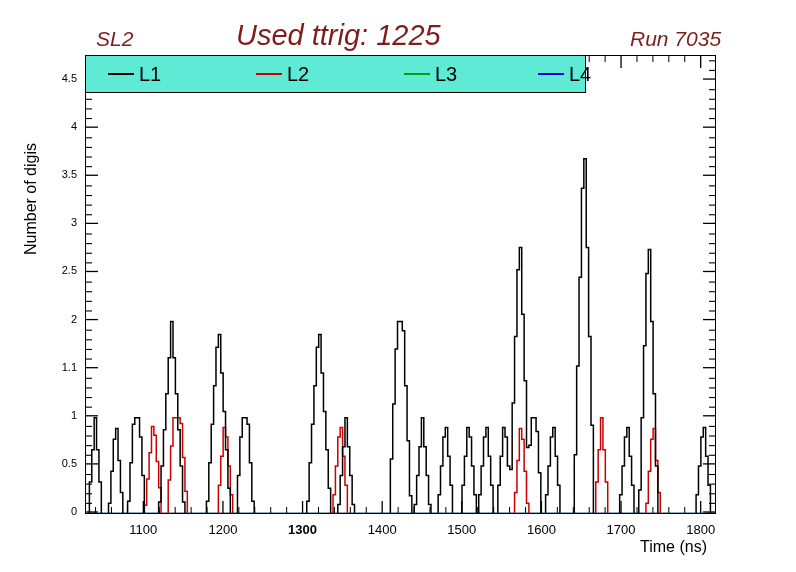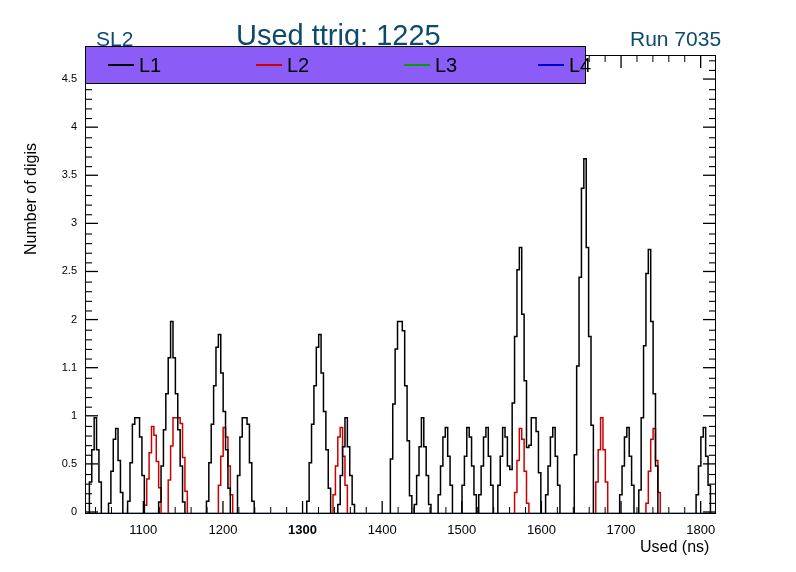--- a/index.html
+++ b/index.html
@@ -1,38 +1,38 @@
 <!DOCTYPE html>
 <html><head>
 <meta charset="utf-8">
 <style>
   html,body{margin:0;padding:0;background:#ffffff;}
   body{width:796px;height:572px;overflow:hidden;
        font-family:"Liberation Sans", sans-serif;color:#000;}
   #canvas{position:relative;width:796px;height:572px;background:#fff;}
 
   
-  .hdr{position:absolute;font-size:21px;line-height:21px;color:#0c4a6e;white-space:nowrap;}
+  .hdr{position:absolute;font-size:21px;line-height:21px;color:#7f1d1d;white-space:nowrap;font-style:italic;}
   #sl-label{left:96px;top:28px;}
   #ttrig-label{left:236px;top:25px;font-size:29px;}
   #run-label{left:590px;top:28px;margin-left:40px;}
 
   
   #ylabel{position:absolute;left:-54px;top:190px;width:170px;text-align:center;
           font-size:16px;transform:rotate(-90deg);transform-origin:center center;
           white-space:nowrap;}
   #xlabel{position:absolute;left:640px;top:538px;font-size:16px;white-space:nowrap;}
 
   
   #frame{position:absolute;left:85px;top:55px;width:631px;height:459px;
          border:1.4px solid #000;box-sizing:border-box;background:#fff;}
 
   
-  #legend{position:absolute;left:85px;top:46px;width:501px;height:38px;
-          border:1.2px solid #000;box-sizing:border-box;background:#8b5cf6;
+  #legend{position:absolute;left:85px;top:55px;width:501px;height:38px;
+          border:1.2px solid #000;box-sizing:border-box;background:#5eead4;
           display:flex;align-items:center;}
   .leg-entry{display:flex;align-items:center;flex:0 0 auto;}
   .leg-line{display:inline-block;width:26px;height:0;border-top:2.4px solid #000;margin-right:5px;}
   .leg-text{font-size:20px;line-height:20px;}
 
   
   .ytick-lab{position:absolute;font-size:11px;line-height:17px;text-align:right;
              width:44px;white-space:nowrap;}
   .xtick-lab{position:absolute;font-size:13px;line-height:17px;text-align:center;
              width:70px;white-space:nowrap;}
@@ -42,21 +42,21 @@
 </head>
 <body>
 
 <div id="canvas">
 
   <div class="hdr" id="sl-label">SL2</div>
   <div class="hdr" id="ttrig-label">Used ttrig: 1225</div>
   <div class="hdr" id="run-label">Run 7035</div>
 
   <div id="ylabel">Number of digis</div>
-  <div id="xlabel">Used (ns)</div>
+  <div id="xlabel">Time (ns)</div>
 
   <div id="frame">
     <svg id="plot" width="629" height="457" viewBox="0 0 629 457">
         <path d="M1.00,458.00 L3.39,458.00 L3.39,458.00 L5.78,458.00 L5.78,458.00 L8.17,458.00 L8.17,458.00 L10.55,458.00 L10.55,458.00 L12.94,458.00 L12.94,458.00 L15.33,458.00 L15.33,458.00 L17.72,458.00 L17.72,458.00 L20.11,458.00 L20.11,458.00 L22.50,458.00 L22.50,458.00 L24.89,458.00 L24.89,458.00 L27.27,458.00 L27.27,458.00 L29.66,458.00 L29.66,458.00 L32.05,458.00 L32.05,458.00 L34.44,458.00 L34.44,458.00 L36.83,458.00 L36.83,458.00 L39.22,458.00 L39.22,458.00 L41.61,458.00 L41.61,458.00 L43.99,458.00 L43.99,458.00 L46.38,458.00 L46.38,458.00 L48.77,458.00 L48.77,458.00 L51.16,458.00 L51.16,458.00 L53.55,458.00 L53.55,458.00 L55.94,458.00 L55.94,458.00 L58.33,458.00 L58.33,458.00 L60.72,458.00 L60.72,458.00 L63.10,458.00 L63.10,458.00 L65.49,458.00 L65.49,458.00 L67.88,458.00 L67.88,458.00 L70.27,458.00 L70.27,458.00 L72.66,458.00 L72.66,458.00 L75.05,458.00 L75.05,458.00 L77.44,458.00 L77.44,458.00 L79.82,458.00 L79.82,458.00 L82.21,458.00 L82.21,458.00 L84.60,458.00 L84.60,458.00 L86.99,458.00 L86.99,458.00 L89.38,458.00 L89.38,458.00 L91.77,458.00 L91.77,458.00 L94.16,458.00 L94.16,458.00 L96.54,458.00 L96.54,458.00 L98.93,458.00 L98.93,458.00 L101.32,458.00 L101.32,458.00 L103.71,458.00 L103.71,458.00 L106.10,458.00 L106.10,458.00 L108.49,458.00 L108.49,458.00 L110.88,458.00 L110.88,458.00 L113.26,458.00 L113.26,458.00 L115.65,458.00 L115.65,458.00 L118.04,458.00 L118.04,458.00 L120.43,458.00 L120.43,458.00 L122.82,458.00 L122.82,458.00 L125.21,458.00 L125.21,458.00 L127.60,458.00 L127.60,458.00 L129.98,458.00 L129.98,458.00 L132.37,458.00 L132.37,458.00 L134.76,458.00 L134.76,458.00 L137.15,458.00 L137.15,458.00 L139.54,458.00 L139.54,458.00 L141.93,458.00 L141.93,458.00 L144.32,458.00 L144.32,458.00 L146.71,458.00 L146.71,458.00 L149.09,458.00 L149.09,458.00 L151.48,458.00 L151.48,458.00 L153.87,458.00 L153.87,458.00 L156.26,458.00 L156.26,458.00 L158.65,458.00 L158.65,458.00 L161.04,458.00 L161.04,458.00 L163.43,458.00 L163.43,458.00 L165.81,458.00 L165.81,458.00 L168.20,458.00 L168.20,458.00 L170.59,458.00 L170.59,458.00 L172.98,458.00 L172.98,458.00 L175.37,458.00 L175.37,458.00 L177.76,458.00 L177.76,458.00 L180.15,458.00 L180.15,458.00 L182.53,458.00 L182.53,458.00 L184.92,458.00 L184.92,458.00 L187.31,458.00 L187.31,458.00 L189.70,458.00 L189.70,458.00 L192.09,458.00 L192.09,458.00 L194.48,458.00 L194.48,458.00 L196.87,458.00 L196.87,458.00 L199.25,458.00 L199.25,458.00 L201.64,458.00 L201.64,458.00 L204.03,458.00 L204.03,458.00 L206.42,458.00 L206.42,458.00 L208.81,458.00 L208.81,458.00 L211.20,458.00 L211.20,458.00 L213.59,458.00 L213.59,458.00 L215.97,458.00 L215.97,458.00 L218.36,458.00 L218.36,458.00 L220.75,458.00 L220.75,458.00 L223.14,458.00 L223.14,458.00 L225.53,458.00 L225.53,458.00 L227.92,458.00 L227.92,458.00 L230.31,458.00 L230.31,458.00 L232.69,458.00 L232.69,458.00 L235.08,458.00 L235.08,458.00 L237.47,458.00 L237.47,458.00 L239.86,458.00 L239.86,458.00 L242.25,458.00 L242.25,458.00 L244.64,458.00 L244.64,458.00 L247.03,458.00 L247.03,458.00 L249.42,458.00 L249.42,458.00 L251.80,458.00 L251.80,458.00 L254.19,458.00 L254.19,458.00 L256.58,458.00 L256.58,458.00 L258.97,458.00 L258.97,458.00 L261.36,458.00 L261.36,458.00 L263.75,458.00 L263.75,458.00 L266.14,458.00 L266.14,458.00 L268.52,458.00 L268.52,458.00 L270.91,458.00 L270.91,458.00 L273.30,458.00 L273.30,458.00 L275.69,458.00 L275.69,458.00 L278.08,458.00 L278.08,458.00 L280.47,458.00 L280.47,458.00 L282.86,458.00 L282.86,458.00 L285.24,458.00 L285.24,458.00 L287.63,458.00 L287.63,458.00 L290.02,458.00 L290.02,458.00 L292.41,458.00 L292.41,458.00 L294.80,458.00 L294.80,458.00 L297.19,458.00 L297.19,458.00 L299.58,458.00 L299.58,458.00 L301.96,458.00 L301.96,458.00 L304.35,458.00 L304.35,458.00 L306.74,458.00 L306.74,458.00 L309.13,458.00 L309.13,458.00 L311.52,458.00 L311.52,458.00 L313.91,458.00 L313.91,458.00 L316.30,458.00 L316.30,458.00 L318.68,458.00 L318.68,458.00 L321.07,458.00 L321.07,458.00 L323.46,458.00 L323.46,458.00 L325.85,458.00 L325.85,458.00 L328.24,458.00 L328.24,458.00 L330.63,458.00 L330.63,458.00 L333.02,458.00 L333.02,458.00 L335.41,458.00 L335.41,458.00 L337.79,458.00 L337.79,458.00 L340.18,458.00 L340.18,458.00 L342.57,458.00 L342.57,458.00 L344.96,458.00 L344.96,458.00 L347.35,458.00 L347.35,458.00 L349.74,458.00 L349.74,458.00 L352.13,458.00 L352.13,458.00 L354.51,458.00 L354.51,458.00 L356.90,458.00 L356.90,458.00 L359.29,458.00 L359.29,458.00 L361.68,458.00 L361.68,458.00 L364.07,458.00 L364.07,458.00 L366.46,458.00 L366.46,458.00 L368.85,458.00 L368.85,458.00 L371.23,458.00 L371.23,458.00 L373.62,458.00 L373.62,458.00 L376.01,458.00 L376.01,458.00 L378.40,458.00 L378.40,458.00 L380.79,458.00 L380.79,458.00 L383.18,458.00 L383.18,458.00 L385.57,458.00 L385.57,458.00 L387.95,458.00 L387.95,458.00 L390.34,458.00 L390.34,458.00 L392.73,458.00 L392.73,458.00 L395.12,458.00 L395.12,458.00 L397.51,458.00 L397.51,458.00 L399.90,458.00 L399.90,458.00 L402.29,458.00 L402.29,458.00 L404.67,458.00 L404.67,458.00 L407.06,458.00 L407.06,458.00 L409.45,458.00 L409.45,458.00 L411.84,458.00 L411.84,458.00 L414.23,458.00 L414.23,458.00 L416.62,458.00 L416.62,458.00 L419.01,458.00 L419.01,458.00 L421.39,458.00 L421.39,458.00 L423.78,458.00 L423.78,458.00 L426.17,458.00 L426.17,458.00 L428.56,458.00 L428.56,458.00 L430.95,458.00 L430.95,458.00 L433.34,458.00 L433.34,458.00 L435.73,458.00 L435.73,458.00 L438.12,458.00 L438.12,458.00 L440.50,458.00 L440.50,458.00 L442.89,458.00 L442.89,458.00 L445.28,458.00 L445.28,458.00 L447.67,458.00 L447.67,458.00 L450.06,458.00 L450.06,458.00 L452.45,458.00 L452.45,458.00 L454.84,458.00 L454.84,458.00 L457.22,458.00 L457.22,458.00 L459.61,458.00 L459.61,458.00 L462.00,458.00 L462.00,458.00 L464.39,458.00 L464.39,458.00 L466.78,458.00 L466.78,458.00 L469.17,458.00 L469.17,458.00 L471.56,458.00 L471.56,458.00 L473.94,458.00 L473.94,458.00 L476.33,458.00 L476.33,458.00 L478.72,458.00 L478.72,458.00 L481.11,458.00 L481.11,458.00 L483.50,458.00 L483.50,458.00 L485.89,458.00 L485.89,458.00 L488.28,458.00 L488.28,458.00 L490.66,458.00 L490.66,458.00 L493.05,458.00 L493.05,458.00 L495.44,458.00 L495.44,458.00 L497.83,458.00 L497.83,458.00 L500.22,458.00 L500.22,458.00 L502.61,458.00 L502.61,458.00 L505.00,458.00 L505.00,458.00 L507.38,458.00 L507.38,458.00 L509.77,458.00 L509.77,458.00 L512.16,458.00 L512.16,458.00 L514.55,458.00 L514.55,458.00 L516.94,458.00 L516.94,458.00 L519.33,458.00 L519.33,458.00 L521.72,458.00 L521.72,458.00 L524.11,458.00 L524.11,458.00 L526.49,458.00 L526.49,458.00 L528.88,458.00 L528.88,458.00 L531.27,458.00 L531.27,458.00 L533.66,458.00 L533.66,458.00 L536.05,458.00 L536.05,458.00 L538.44,458.00 L538.44,458.00 L540.83,458.00 L540.83,458.00 L543.21,458.00 L543.21,458.00 L545.60,458.00 L545.60,458.00 L547.99,458.00 L547.99,458.00 L550.38,458.00 L550.38,458.00 L552.77,458.00 L552.77,458.00 L555.16,458.00 L555.16,458.00 L557.55,458.00 L557.55,458.00 L559.93,458.00 L559.93,458.00 L562.32,458.00 L562.32,458.00 L564.71,458.00 L564.71,458.00 L567.10,458.00 L567.10,458.00 L569.49,458.00 L569.49,458.00 L571.88,458.00 L571.88,458.00 L574.27,458.00 L574.27,458.00 L576.65,458.00 L576.65,458.00 L579.04,458.00 L579.04,458.00 L581.43,458.00 L581.43,458.00 L583.82,458.00 L583.82,458.00 L586.21,458.00 L586.21,458.00 L588.60,458.00 L588.60,458.00 L590.99,458.00 L590.99,458.00 L593.37,458.00 L593.37,458.00 L595.76,458.00 L595.76,458.00 L598.15,458.00 L598.15,458.00 L600.54,458.00 L600.54,458.00 L602.93,458.00 L602.93,458.00 L605.32,458.00 L605.32,458.00 L607.71,458.00 L607.71,458.00 L610.09,458.00 L610.09,458.00 L612.48,458.00 L612.48,458.00 L614.87,458.00 L614.87,458.00 L617.26,458.00 L617.26,458.00 L619.65,458.00 L619.65,458.00 L622.04,458.00 L622.04,458.00 L624.43,458.00 L624.43,458.00 L626.82,458.00 L626.82,458.00 L629.20,458.00 L629.20,458.00 L631.59,458.00 L631.59,458.00 L633.98,458.00" fill="none" stroke="#00a000" stroke-width="2.6" stroke-linejoin="miter"></path>
         <path d="M1.00,458.00 L3.39,458.00 L3.39,458.00 L5.78,458.00 L5.78,458.00 L8.17,458.00 L8.17,458.00 L10.55,458.00 L10.55,458.00 L12.94,458.00 L12.94,458.00 L15.33,458.00 L15.33,458.00 L17.72,458.00 L17.72,458.00 L20.11,458.00 L20.11,458.00 L22.50,458.00 L22.50,458.00 L24.89,458.00 L24.89,458.00 L27.27,458.00 L27.27,458.00 L29.66,458.00 L29.66,458.00 L32.05,458.00 L32.05,458.00 L34.44,458.00 L34.44,458.00 L36.83,458.00 L36.83,458.00 L39.22,458.00 L39.22,458.00 L41.61,458.00 L41.61,458.00 L43.99,458.00 L43.99,458.00 L46.38,458.00 L46.38,458.00 L48.77,458.00 L48.77,458.00 L51.16,458.00 L51.16,458.00 L53.55,458.00 L53.55,458.00 L55.94,458.00 L55.94,458.00 L58.33,458.00 L58.33,458.00 L60.72,458.00 L60.72,458.00 L63.10,458.00 L63.10,458.00 L65.49,458.00 L65.49,458.00 L67.88,458.00 L67.88,458.00 L70.27,458.00 L70.27,458.00 L72.66,458.00 L72.66,458.00 L75.05,458.00 L75.05,458.00 L77.44,458.00 L77.44,458.00 L79.82,458.00 L79.82,458.00 L82.21,458.00 L82.21,458.00 L84.60,458.00 L84.60,458.00 L86.99,458.00 L86.99,458.00 L89.38,458.00 L89.38,458.00 L91.77,458.00 L91.77,458.00 L94.16,458.00 L94.16,458.00 L96.54,458.00 L96.54,458.00 L98.93,458.00 L98.93,458.00 L101.32,458.00 L101.32,458.00 L103.71,458.00 L103.71,458.00 L106.10,458.00 L106.10,458.00 L108.49,458.00 L108.49,458.00 L110.88,458.00 L110.88,458.00 L113.26,458.00 L113.26,458.00 L115.65,458.00 L115.65,458.00 L118.04,458.00 L118.04,458.00 L120.43,458.00 L120.43,458.00 L122.82,458.00 L122.82,458.00 L125.21,458.00 L125.21,458.00 L127.60,458.00 L127.60,458.00 L129.98,458.00 L129.98,458.00 L132.37,458.00 L132.37,458.00 L134.76,458.00 L134.76,458.00 L137.15,458.00 L137.15,458.00 L139.54,458.00 L139.54,458.00 L141.93,458.00 L141.93,458.00 L144.32,458.00 L144.32,458.00 L146.71,458.00 L146.71,458.00 L149.09,458.00 L149.09,458.00 L151.48,458.00 L151.48,458.00 L153.87,458.00 L153.87,458.00 L156.26,458.00 L156.26,458.00 L158.65,458.00 L158.65,458.00 L161.04,458.00 L161.04,458.00 L163.43,458.00 L163.43,458.00 L165.81,458.00 L165.81,458.00 L168.20,458.00 L168.20,458.00 L170.59,458.00 L170.59,458.00 L172.98,458.00 L172.98,458.00 L175.37,458.00 L175.37,458.00 L177.76,458.00 L177.76,458.00 L180.15,458.00 L180.15,458.00 L182.53,458.00 L182.53,458.00 L184.92,458.00 L184.92,458.00 L187.31,458.00 L187.31,458.00 L189.70,458.00 L189.70,458.00 L192.09,458.00 L192.09,458.00 L194.48,458.00 L194.48,458.00 L196.87,458.00 L196.87,458.00 L199.25,458.00 L199.25,458.00 L201.64,458.00 L201.64,458.00 L204.03,458.00 L204.03,458.00 L206.42,458.00 L206.42,458.00 L208.81,458.00 L208.81,458.00 L211.20,458.00 L211.20,458.00 L213.59,458.00 L213.59,458.00 L215.97,458.00 L215.97,458.00 L218.36,458.00 L218.36,458.00 L220.75,458.00 L220.75,458.00 L223.14,458.00 L223.14,458.00 L225.53,458.00 L225.53,458.00 L227.92,458.00 L227.92,458.00 L230.31,458.00 L230.31,458.00 L232.69,458.00 L232.69,458.00 L235.08,458.00 L235.08,458.00 L237.47,458.00 L237.47,458.00 L239.86,458.00 L239.86,458.00 L242.25,458.00 L242.25,458.00 L244.64,458.00 L244.64,458.00 L247.03,458.00 L247.03,458.00 L249.42,458.00 L249.42,458.00 L251.80,458.00 L251.80,458.00 L254.19,458.00 L254.19,458.00 L256.58,458.00 L256.58,458.00 L258.97,458.00 L258.97,458.00 L261.36,458.00 L261.36,458.00 L263.75,458.00 L263.75,458.00 L266.14,458.00 L266.14,458.00 L268.52,458.00 L268.52,458.00 L270.91,458.00 L270.91,458.00 L273.30,458.00 L273.30,458.00 L275.69,458.00 L275.69,458.00 L278.08,458.00 L278.08,458.00 L280.47,458.00 L280.47,458.00 L282.86,458.00 L282.86,458.00 L285.24,458.00 L285.24,458.00 L287.63,458.00 L287.63,458.00 L290.02,458.00 L290.02,458.00 L292.41,458.00 L292.41,458.00 L294.80,458.00 L294.80,458.00 L297.19,458.00 L297.19,458.00 L299.58,458.00 L299.58,458.00 L301.96,458.00 L301.96,458.00 L304.35,458.00 L304.35,458.00 L306.74,458.00 L306.74,458.00 L309.13,458.00 L309.13,458.00 L311.52,458.00 L311.52,458.00 L313.91,458.00 L313.91,458.00 L316.30,458.00 L316.30,458.00 L318.68,458.00 L318.68,458.00 L321.07,458.00 L321.07,458.00 L323.46,458.00 L323.46,458.00 L325.85,458.00 L325.85,458.00 L328.24,458.00 L328.24,458.00 L330.63,458.00 L330.63,458.00 L333.02,458.00 L333.02,458.00 L335.41,458.00 L335.41,458.00 L337.79,458.00 L337.79,458.00 L340.18,458.00 L340.18,458.00 L342.57,458.00 L342.57,458.00 L344.96,458.00 L344.96,458.00 L347.35,458.00 L347.35,458.00 L349.74,458.00 L349.74,458.00 L352.13,458.00 L352.13,458.00 L354.51,458.00 L354.51,458.00 L356.90,458.00 L356.90,458.00 L359.29,458.00 L359.29,458.00 L361.68,458.00 L361.68,458.00 L364.07,458.00 L364.07,458.00 L366.46,458.00 L366.46,458.00 L368.85,458.00 L368.85,458.00 L371.23,458.00 L371.23,458.00 L373.62,458.00 L373.62,458.00 L376.01,458.00 L376.01,458.00 L378.40,458.00 L378.40,458.00 L380.79,458.00 L380.79,458.00 L383.18,458.00 L383.18,458.00 L385.57,458.00 L385.57,458.00 L387.95,458.00 L387.95,458.00 L390.34,458.00 L390.34,458.00 L392.73,458.00 L392.73,458.00 L395.12,458.00 L395.12,458.00 L397.51,458.00 L397.51,458.00 L399.90,458.00 L399.90,458.00 L402.29,458.00 L402.29,458.00 L404.67,458.00 L404.67,458.00 L407.06,458.00 L407.06,458.00 L409.45,458.00 L409.45,458.00 L411.84,458.00 L411.84,458.00 L414.23,458.00 L414.23,458.00 L416.62,458.00 L416.62,458.00 L419.01,458.00 L419.01,458.00 L421.39,458.00 L421.39,458.00 L423.78,458.00 L423.78,458.00 L426.17,458.00 L426.17,458.00 L428.56,458.00 L428.56,458.00 L430.95,458.00 L430.95,458.00 L433.34,458.00 L433.34,458.00 L435.73,458.00 L435.73,458.00 L438.12,458.00 L438.12,458.00 L440.50,458.00 L440.50,458.00 L442.89,458.00 L442.89,458.00 L445.28,458.00 L445.28,458.00 L447.67,458.00 L447.67,458.00 L450.06,458.00 L450.06,458.00 L452.45,458.00 L452.45,458.00 L454.84,458.00 L454.84,458.00 L457.22,458.00 L457.22,458.00 L459.61,458.00 L459.61,458.00 L462.00,458.00 L462.00,458.00 L464.39,458.00 L464.39,458.00 L466.78,458.00 L466.78,458.00 L469.17,458.00 L469.17,458.00 L471.56,458.00 L471.56,458.00 L473.94,458.00 L473.94,458.00 L476.33,458.00 L476.33,458.00 L478.72,458.00 L478.72,458.00 L481.11,458.00 L481.11,458.00 L483.50,458.00 L483.50,458.00 L485.89,458.00 L485.89,458.00 L488.28,458.00 L488.28,458.00 L490.66,458.00 L490.66,458.00 L493.05,458.00 L493.05,458.00 L495.44,458.00 L495.44,458.00 L497.83,458.00 L497.83,458.00 L500.22,458.00 L500.22,458.00 L502.61,458.00 L502.61,458.00 L505.00,458.00 L505.00,458.00 L507.38,458.00 L507.38,458.00 L509.77,458.00 L509.77,458.00 L512.16,458.00 L512.16,458.00 L514.55,458.00 L514.55,458.00 L516.94,458.00 L516.94,458.00 L519.33,458.00 L519.33,458.00 L521.72,458.00 L521.72,458.00 L524.11,458.00 L524.11,458.00 L526.49,458.00 L526.49,458.00 L528.88,458.00 L528.88,458.00 L531.27,458.00 L531.27,458.00 L533.66,458.00 L533.66,458.00 L536.05,458.00 L536.05,458.00 L538.44,458.00 L538.44,458.00 L540.83,458.00 L540.83,458.00 L543.21,458.00 L543.21,458.00 L545.60,458.00 L545.60,458.00 L547.99,458.00 L547.99,458.00 L550.38,458.00 L550.38,458.00 L552.77,458.00 L552.77,458.00 L555.16,458.00 L555.16,458.00 L557.55,458.00 L557.55,458.00 L559.93,458.00 L559.93,458.00 L562.32,458.00 L562.32,458.00 L564.71,458.00 L564.71,458.00 L567.10,458.00 L567.10,458.00 L569.49,458.00 L569.49,458.00 L571.88,458.00 L571.88,458.00 L574.27,458.00 L574.27,458.00 L576.65,458.00 L576.65,458.00 L579.04,458.00 L579.04,458.00 L581.43,458.00 L581.43,458.00 L583.82,458.00 L583.82,458.00 L586.21,458.00 L586.21,458.00 L588.60,458.00 L588.60,458.00 L590.99,458.00 L590.99,458.00 L593.37,458.00 L593.37,458.00 L595.76,458.00 L595.76,458.00 L598.15,458.00 L598.15,458.00 L600.54,458.00 L600.54,458.00 L602.93,458.00 L602.93,458.00 L605.32,458.00 L605.32,458.00 L607.71,458.00 L607.71,458.00 L610.09,458.00 L610.09,458.00 L612.48,458.00 L612.48,458.00 L614.87,458.00 L614.87,458.00 L617.26,458.00 L617.26,458.00 L619.65,458.00 L619.65,458.00 L622.04,458.00 L622.04,458.00 L624.43,458.00 L624.43,458.00 L626.82,458.00 L626.82,458.00 L629.20,458.00 L629.20,458.00 L631.59,458.00 L631.59,458.00 L633.98,458.00" fill="none" stroke="#0000cc" stroke-width="2.6" stroke-linejoin="miter"></path>
         <path d="M1.00,458.00 L3.39,458.00 L3.39,458.00 L5.78,458.00 L5.78,458.00 L8.17,458.00 L8.17,458.00 L10.55,458.00 L10.55,458.00 L12.94,458.00 L12.94,458.00 L15.33,458.00 L15.33,458.00 L17.72,458.00 L17.72,458.00 L20.11,458.00 L20.11,458.00 L22.50,458.00 L22.50,458.00 L24.89,458.00 L24.89,458.00 L27.27,458.00 L27.27,458.00 L29.66,458.00 L29.66,458.00 L32.05,458.00 L32.05,458.00 L34.44,458.00 L34.44,458.00 L36.83,458.00 L36.83,458.00 L39.22,458.00 L39.22,458.00 L41.61,458.00 L41.61,458.00 L43.99,458.00 L43.99,458.00 L46.38,458.00 L46.38,458.00 L48.77,458.00 L48.77,458.00 L51.16,458.00 L51.16,458.00 L53.55,458.00 L53.55,458.00 L55.94,458.00 L55.94,458.00 L58.33,458.00 L58.33,449.25 L60.72,449.25 L60.72,423.01 L63.10,423.01 L63.10,396.78 L65.49,396.78 L65.49,370.54 L67.88,370.54 L67.88,379.28 L70.27,379.28 L70.27,405.52 L72.66,405.52 L72.66,431.76 L75.05,431.76 L75.05,458.00 L77.44,458.00 L77.44,458.00 L79.82,458.00 L79.82,458.00 L82.21,458.00 L82.21,424.04 L84.60,424.04 L84.60,390.09 L86.99,390.09 L86.99,361.79 L89.38,361.79 L89.38,361.79 L91.77,361.79 L91.77,361.79 L94.16,361.79 L94.16,367.45 L96.54,367.45 L96.54,401.41 L98.93,401.41 L98.93,435.36 L101.32,435.36 L101.32,458.00 L103.71,458.00 L103.71,458.00 L106.10,458.00 L106.10,458.00 L108.49,458.00 L108.49,458.00 L110.88,458.00 L110.88,458.00 L113.26,458.00 L113.26,458.00 L115.65,458.00 L115.65,458.00 L118.04,458.00 L118.04,458.00 L120.43,458.00 L120.43,458.00 L122.82,458.00 L122.82,458.00 L125.21,458.00 L125.21,458.00 L127.60,458.00 L127.60,458.00 L129.98,458.00 L129.98,458.00 L132.37,458.00 L132.37,429.14 L134.76,429.14 L134.76,400.27 L137.15,400.27 L137.15,371.41 L139.54,371.41 L139.54,381.03 L141.93,381.03 L141.93,409.89 L144.32,409.89 L144.32,438.76 L146.71,438.76 L146.71,458.00 L149.09,458.00 L149.09,458.00 L151.48,458.00 L151.48,458.00 L153.87,458.00 L153.87,458.00 L156.26,458.00 L156.26,458.00 L158.65,458.00 L158.65,458.00 L161.04,458.00 L161.04,458.00 L163.43,458.00 L163.43,458.00 L165.81,458.00 L165.81,458.00 L168.20,458.00 L168.20,458.00 L170.59,458.00 L170.59,458.00 L172.98,458.00 L172.98,458.00 L175.37,458.00 L175.37,458.00 L177.76,458.00 L177.76,458.00 L180.15,458.00 L180.15,458.00 L182.53,458.00 L182.53,458.00 L184.92,458.00 L184.92,458.00 L187.31,458.00 L187.31,458.00 L189.70,458.00 L189.70,458.00 L192.09,458.00 L192.09,458.00 L194.48,458.00 L194.48,458.00 L196.87,458.00 L196.87,458.00 L199.25,458.00 L199.25,458.00 L201.64,458.00 L201.64,458.00 L204.03,458.00 L204.03,458.00 L206.42,458.00 L206.42,458.00 L208.81,458.00 L208.81,458.00 L211.20,458.00 L211.20,458.00 L213.59,458.00 L213.59,458.00 L215.97,458.00 L215.97,458.00 L218.36,458.00 L218.36,458.00 L220.75,458.00 L220.75,458.00 L223.14,458.00 L223.14,458.00 L225.53,458.00 L225.53,458.00 L227.92,458.00 L227.92,458.00 L230.31,458.00 L230.31,458.00 L232.69,458.00 L232.69,458.00 L235.08,458.00 L235.08,458.00 L237.47,458.00 L237.47,458.00 L239.86,458.00 L239.86,458.00 L242.25,458.00 L242.25,458.00 L244.64,458.00 L244.64,458.00 L247.03,458.00 L247.03,438.76 L249.42,438.76 L249.42,409.89 L251.80,409.89 L251.80,381.03 L254.19,381.03 L254.19,371.41 L256.58,371.41 L256.58,400.27 L258.97,400.27 L258.97,429.14 L261.36,429.14 L261.36,458.00 L263.75,458.00 L263.75,458.00 L266.14,458.00 L266.14,458.00 L268.52,458.00 L268.52,458.00 L270.91,458.00 L270.91,458.00 L273.30,458.00 L273.30,458.00 L275.69,458.00 L275.69,458.00 L278.08,458.00 L278.08,458.00 L280.47,458.00 L280.47,458.00 L282.86,458.00 L282.86,458.00 L285.24,458.00 L285.24,458.00 L287.63,458.00 L287.63,458.00 L290.02,458.00 L290.02,458.00 L292.41,458.00 L292.41,458.00 L294.80,458.00 L294.80,458.00 L297.19,458.00 L297.19,458.00 L299.58,458.00 L299.58,458.00 L301.96,458.00 L301.96,458.00 L304.35,458.00 L304.35,458.00 L306.74,458.00 L306.74,458.00 L309.13,458.00 L309.13,458.00 L311.52,458.00 L311.52,458.00 L313.91,458.00 L313.91,458.00 L316.30,458.00 L316.30,458.00 L318.68,458.00 L318.68,458.00 L321.07,458.00 L321.07,458.00 L323.46,458.00 L323.46,458.00 L325.85,458.00 L325.85,458.00 L328.24,458.00 L328.24,458.00 L330.63,458.00 L330.63,458.00 L333.02,458.00 L333.02,458.00 L335.41,458.00 L335.41,458.00 L337.79,458.00 L337.79,458.00 L340.18,458.00 L340.18,458.00 L342.57,458.00 L342.57,458.00 L344.96,458.00 L344.96,458.00 L347.35,458.00 L347.35,458.00 L349.74,458.00 L349.74,458.00 L352.13,458.00 L352.13,458.00 L354.51,458.00 L354.51,458.00 L356.90,458.00 L356.90,458.00 L359.29,458.00 L359.29,458.00 L361.68,458.00 L361.68,458.00 L364.07,458.00 L364.07,458.00 L366.46,458.00 L366.46,458.00 L368.85,458.00 L368.85,458.00 L371.23,458.00 L371.23,458.00 L373.62,458.00 L373.62,458.00 L376.01,458.00 L376.01,458.00 L378.40,458.00 L378.40,458.00 L380.79,458.00 L380.79,458.00 L383.18,458.00 L383.18,458.00 L385.57,458.00 L385.57,458.00 L387.95,458.00 L387.95,458.00 L390.34,458.00 L390.34,458.00 L392.73,458.00 L392.73,458.00 L395.12,458.00 L395.12,458.00 L397.51,458.00 L397.51,458.00 L399.90,458.00 L399.90,458.00 L402.29,458.00 L402.29,458.00 L404.67,458.00 L404.67,458.00 L407.06,458.00 L407.06,458.00 L409.45,458.00 L409.45,458.00 L411.84,458.00 L411.84,458.00 L414.23,458.00 L414.23,458.00 L416.62,458.00 L416.62,458.00 L419.01,458.00 L419.01,458.00 L421.39,458.00 L421.39,458.00 L423.78,458.00 L423.78,458.00 L426.17,458.00 L426.17,458.00 L428.56,458.00 L428.56,436.62 L430.95,436.62 L430.95,404.55 L433.34,404.55 L433.34,372.48 L435.73,372.48 L435.73,383.17 L438.12,383.17 L438.12,415.24 L440.50,415.24 L440.50,447.31 L442.89,447.31 L442.89,458.00 L445.28,458.00 L445.28,458.00 L447.67,458.00 L447.67,458.00 L450.06,458.00 L450.06,458.00 L452.45,458.00 L452.45,458.00 L454.84,458.00 L454.84,458.00 L457.22,458.00 L457.22,458.00 L459.61,458.00 L459.61,458.00 L462.00,458.00 L462.00,458.00 L464.39,458.00 L464.39,458.00 L466.78,458.00 L466.78,458.00 L469.17,458.00 L469.17,458.00 L471.56,458.00 L471.56,458.00 L473.94,458.00 L473.94,458.00 L476.33,458.00 L476.33,458.00 L478.72,458.00 L478.72,458.00 L481.11,458.00 L481.11,458.00 L483.50,458.00 L483.50,458.00 L485.89,458.00 L485.89,458.00 L488.28,458.00 L488.28,458.00 L490.66,458.00 L490.66,458.00 L493.05,458.00 L493.05,458.00 L495.44,458.00 L495.44,458.00 L497.83,458.00 L497.83,458.00 L500.22,458.00 L500.22,458.00 L502.61,458.00 L502.61,458.00 L505.00,458.00 L505.00,458.00 L507.38,458.00 L507.38,458.00 L509.77,458.00 L509.77,425.93 L512.16,425.93 L512.16,393.86 L514.55,393.86 L514.55,361.79 L516.94,361.79 L516.94,393.86 L519.33,393.86 L519.33,425.93 L521.72,425.93 L521.72,458.00 L524.11,458.00 L524.11,458.00 L526.49,458.00 L526.49,458.00 L528.88,458.00 L528.88,458.00 L531.27,458.00 L531.27,458.00 L533.66,458.00 L533.66,458.00 L536.05,458.00 L536.05,458.00 L538.44,458.00 L538.44,458.00 L540.83,458.00 L540.83,458.00 L543.21,458.00 L543.21,458.00 L545.60,458.00 L545.60,458.00 L547.99,458.00 L547.99,458.00 L550.38,458.00 L550.38,458.00 L552.77,458.00 L552.77,458.00 L555.16,458.00 L555.16,458.00 L557.55,458.00 L557.55,458.00 L559.93,458.00 L559.93,447.31 L562.32,447.31 L562.32,415.24 L564.71,415.24 L564.71,383.17 L567.10,383.17 L567.10,372.48 L569.49,372.48 L569.49,404.55 L571.88,404.55 L571.88,436.62 L574.27,436.62 L574.27,458.00 L576.65,458.00 L576.65,458.00 L579.04,458.00 L579.04,458.00 L581.43,458.00 L581.43,458.00 L583.82,458.00 L583.82,458.00 L586.21,458.00 L586.21,458.00 L588.60,458.00 L588.60,458.00 L590.99,458.00 L590.99,458.00 L593.37,458.00 L593.37,458.00 L595.76,458.00 L595.76,458.00 L598.15,458.00 L598.15,458.00 L600.54,458.00 L600.54,458.00 L602.93,458.00 L602.93,458.00 L605.32,458.00 L605.32,458.00 L607.71,458.00 L607.71,458.00 L610.09,458.00 L610.09,458.00 L612.48,458.00 L612.48,458.00 L614.87,458.00 L614.87,458.00 L617.26,458.00 L617.26,458.00 L619.65,458.00 L619.65,458.00 L622.04,458.00 L622.04,458.00 L624.43,458.00 L624.43,458.00 L626.82,458.00 L626.82,458.00 L629.20,458.00 L629.20,458.00 L631.59,458.00 L631.59,458.00 L633.98,458.00" fill="none" stroke="#cc0000" stroke-width="1.5" stroke-linejoin="miter"></path>
         <path d="M1.00,458.00 L3.39,458.00 L3.39,425.93 L5.78,425.93 L5.78,393.86 L8.17,393.86 L8.17,361.79 L10.55,361.79 L10.55,393.86 L12.94,393.86 L12.94,425.93 L15.33,425.93 L15.33,458.00 L17.72,458.00 L17.72,458.00 L20.11,458.00 L20.11,458.00 L22.50,458.00 L22.50,447.31 L24.89,447.31 L24.89,415.24 L27.27,415.24 L27.27,383.17 L29.66,383.17 L29.66,372.48 L32.05,372.48 L32.05,404.55 L34.44,404.55 L34.44,436.62 L36.83,436.62 L36.83,458.00 L39.22,458.00 L39.22,458.00 L41.61,458.00 L41.61,445.17 L43.99,445.17 L43.99,406.69 L46.38,406.69 L46.38,368.20 L48.77,368.20 L48.77,361.79 L51.16,361.79 L51.16,361.79 L53.55,361.79 L53.55,381.03 L55.94,381.03 L55.94,419.52 L58.33,419.52 L58.33,458.00 L60.72,458.00 L60.72,458.00 L63.10,458.00 L63.10,458.00 L65.49,458.00 L65.49,458.00 L67.88,458.00 L67.88,458.00 L70.27,458.00 L70.27,458.00 L72.66,458.00 L72.66,445.97 L75.05,445.97 L75.05,409.89 L77.44,409.89 L77.44,373.82 L79.82,373.82 L79.82,337.74 L82.21,337.74 L82.21,301.66 L84.60,301.66 L84.60,265.58 L86.99,265.58 L86.99,301.66 L89.38,301.66 L89.38,337.74 L91.77,337.74 L91.77,373.82 L94.16,373.82 L94.16,409.89 L96.54,409.89 L96.54,445.97 L98.93,445.97 L98.93,458.00 L101.32,458.00 L101.32,458.00 L103.71,458.00 L103.71,458.00 L106.10,458.00 L106.10,458.00 L108.49,458.00 L108.49,458.00 L110.88,458.00 L110.88,458.00 L113.26,458.00 L113.26,458.00 L115.65,458.00 L115.65,458.00 L118.04,458.00 L118.04,458.00 L120.43,458.00 L120.43,445.17 L122.82,445.17 L122.82,406.69 L125.21,406.69 L125.21,368.20 L127.60,368.20 L127.60,329.72 L129.98,329.72 L129.98,291.24 L132.37,291.24 L132.37,278.41 L134.76,278.41 L134.76,316.89 L137.15,316.89 L137.15,355.38 L139.54,355.38 L139.54,393.86 L141.93,393.86 L141.93,432.34 L144.32,432.34 L144.32,458.00 L146.71,458.00 L146.71,458.00 L149.09,458.00 L149.09,458.00 L151.48,458.00 L151.48,419.52 L153.87,419.52 L153.87,381.03 L156.26,381.03 L156.26,361.79 L158.65,361.79 L158.65,361.79 L161.04,361.79 L161.04,368.20 L163.43,368.20 L163.43,406.69 L165.81,406.69 L165.81,445.17 L168.20,445.17 L168.20,458.00 L170.59,458.00 L170.59,458.00 L172.98,458.00 L172.98,458.00 L175.37,458.00 L175.37,458.00 L177.76,458.00 L177.76,458.00 L180.15,458.00 L180.15,458.00 L182.53,458.00 L182.53,458.00 L184.92,458.00 L184.92,458.00 L187.31,458.00 L187.31,458.00 L189.70,458.00 L189.70,458.00 L192.09,458.00 L192.09,458.00 L194.48,458.00 L194.48,458.00 L196.87,458.00 L196.87,458.00 L199.25,458.00 L199.25,458.00 L201.64,458.00 L201.64,458.00 L204.03,458.00 L204.03,458.00 L206.42,458.00 L206.42,458.00 L208.81,458.00 L208.81,458.00 L211.20,458.00 L211.20,458.00 L213.59,458.00 L213.59,458.00 L215.97,458.00 L215.97,458.00 L218.36,458.00 L218.36,458.00 L220.75,458.00 L220.75,445.17 L223.14,445.17 L223.14,406.69 L225.53,406.69 L225.53,368.20 L227.92,368.20 L227.92,329.72 L230.31,329.72 L230.31,291.24 L232.69,291.24 L232.69,278.41 L235.08,278.41 L235.08,316.89 L237.47,316.89 L237.47,355.38 L239.86,355.38 L239.86,393.86 L242.25,393.86 L242.25,432.34 L244.64,432.34 L244.64,458.00 L247.03,458.00 L247.03,458.00 L249.42,458.00 L249.42,458.00 L251.80,458.00 L251.80,448.38 L254.19,448.38 L254.19,419.52 L256.58,419.52 L256.58,390.65 L258.97,390.65 L258.97,361.79 L261.36,361.79 L261.36,390.65 L263.75,390.65 L263.75,419.52 L266.14,419.52 L266.14,448.38 L268.52,448.38 L268.52,458.00 L270.91,458.00 L270.91,458.00 L273.30,458.00 L273.30,458.00 L275.69,458.00 L275.69,458.00 L278.08,458.00 L278.08,458.00 L280.47,458.00 L280.47,458.00 L282.86,458.00 L282.86,458.00 L285.24,458.00 L285.24,458.00 L287.63,458.00 L287.63,458.00 L290.02,458.00 L290.02,458.00 L292.41,458.00 L292.41,458.00 L294.80,458.00 L294.80,458.00 L297.19,458.00 L297.19,458.00 L299.58,458.00 L299.58,458.00 L301.96,458.00 L301.96,458.00 L304.35,458.00 L304.35,403.02 L306.74,403.02 L306.74,348.05 L309.13,348.05 L309.13,293.07 L311.52,293.07 L311.52,265.58 L313.91,265.58 L313.91,265.58 L316.30,265.58 L316.30,274.74 L318.68,274.74 L318.68,329.72 L321.07,329.72 L321.07,384.70 L323.46,384.70 L323.46,439.67 L325.85,439.67 L325.85,458.00 L328.24,458.00 L328.24,448.38 L330.63,448.38 L330.63,419.52 L333.02,419.52 L333.02,390.65 L335.41,390.65 L335.41,361.79 L337.79,361.79 L337.79,390.65 L340.18,390.65 L340.18,419.52 L342.57,419.52 L342.57,448.38 L344.96,448.38 L344.96,458.00 L347.35,458.00 L347.35,458.00 L349.74,458.00 L349.74,458.00 L352.13,458.00 L352.13,438.76 L354.51,438.76 L354.51,409.89 L356.90,409.89 L356.90,381.03 L359.29,381.03 L359.29,371.41 L361.68,371.41 L361.68,400.27 L364.07,400.27 L364.07,429.14 L366.46,429.14 L366.46,458.00 L368.85,458.00 L368.85,458.00 L371.23,458.00 L371.23,458.00 L373.62,458.00 L373.62,458.00 L376.01,458.00 L376.01,429.14 L378.40,429.14 L378.40,400.27 L380.79,400.27 L380.79,371.41 L383.18,371.41 L383.18,381.03 L385.57,381.03 L385.57,409.89 L387.95,409.89 L387.95,438.76 L390.34,438.76 L390.34,458.00 L392.73,458.00 L392.73,438.76 L395.12,438.76 L395.12,409.89 L397.51,409.89 L397.51,381.03 L399.90,381.03 L399.90,371.41 L402.29,371.41 L402.29,400.27 L404.67,400.27 L404.67,429.14 L407.06,429.14 L407.06,458.00 L409.45,458.00 L409.45,458.00 L411.84,458.00 L411.84,429.14 L414.23,429.14 L414.23,400.27 L416.62,400.27 L416.62,371.41 L419.01,371.41 L419.01,381.03 L421.39,381.03 L421.39,409.89 L423.78,409.89 L423.78,413.60 L426.17,413.60 L426.17,346.99 L428.56,346.99 L428.56,280.38 L430.95,280.38 L430.95,213.77 L433.34,213.77 L433.34,191.57 L435.73,191.57 L435.73,258.18 L438.12,258.18 L438.12,324.79 L440.50,324.79 L440.50,391.39 L442.89,391.39 L442.89,389.28 L445.28,389.28 L445.28,361.79 L447.67,361.79 L447.67,361.79 L450.06,361.79 L450.06,375.53 L452.45,375.53 L452.45,416.77 L454.84,416.77 L454.84,458.00 L457.22,458.00 L457.22,458.00 L459.61,458.00 L459.61,438.76 L462.00,438.76 L462.00,409.89 L464.39,409.89 L464.39,381.03 L466.78,381.03 L466.78,371.41 L469.17,371.41 L469.17,400.27 L471.56,400.27 L471.56,429.14 L473.94,429.14 L473.94,458.00 L476.33,458.00 L476.33,458.00 L478.72,458.00 L478.72,458.00 L481.11,458.00 L481.11,458.00 L483.50,458.00 L483.50,458.00 L485.89,458.00 L485.89,458.00 L488.28,458.00 L488.28,398.79 L490.66,398.79 L490.66,309.98 L493.05,309.98 L493.05,221.17 L495.44,221.17 L495.44,132.36 L497.83,132.36 L497.83,102.76 L500.22,102.76 L500.22,191.57 L502.61,191.57 L502.61,280.38 L505.00,280.38 L505.00,369.19 L507.38,369.19 L507.38,458.00 L509.77,458.00 L509.77,458.00 L512.16,458.00 L512.16,458.00 L514.55,458.00 L514.55,458.00 L516.94,458.00 L516.94,458.00 L519.33,458.00 L519.33,458.00 L521.72,458.00 L521.72,458.00 L524.11,458.00 L524.11,458.00 L526.49,458.00 L526.49,458.00 L528.88,458.00 L528.88,458.00 L531.27,458.00 L531.27,458.00 L533.66,458.00 L533.66,438.76 L536.05,438.76 L536.05,409.89 L538.44,409.89 L538.44,381.03 L540.83,381.03 L540.83,371.41 L543.21,371.41 L543.21,400.27 L545.60,400.27 L545.60,429.14 L547.99,429.14 L547.99,458.00 L550.38,458.00 L550.38,458.00 L552.77,458.00 L552.77,433.95 L555.16,433.95 L555.16,361.79 L557.55,361.79 L557.55,289.63 L559.93,289.63 L559.93,217.47 L562.32,217.47 L562.32,193.42 L564.71,193.42 L564.71,265.58 L567.10,265.58 L567.10,337.74 L569.49,337.74 L569.49,409.89 L571.88,409.89 L571.88,458.00 L574.27,458.00 L574.27,458.00 L576.65,458.00 L576.65,458.00 L579.04,458.00 L579.04,458.00 L581.43,458.00 L581.43,458.00 L583.82,458.00 L583.82,458.00 L586.21,458.00 L586.21,458.00 L588.60,458.00 L588.60,458.00 L590.99,458.00 L590.99,458.00 L593.37,458.00 L593.37,458.00 L595.76,458.00 L595.76,458.00 L598.15,458.00 L598.15,458.00 L600.54,458.00 L600.54,458.00 L602.93,458.00 L602.93,458.00 L605.32,458.00 L605.32,458.00 L607.71,458.00 L607.71,458.00 L610.09,458.00 L610.09,438.76 L612.48,438.76 L612.48,409.89 L614.87,409.89 L614.87,381.03 L617.26,381.03 L617.26,371.41 L619.65,371.41 L619.65,400.27 L622.04,400.27 L622.04,429.14 L624.43,429.14 L624.43,458.00 L626.82,458.00 L626.82,458.00 L629.20,458.00 L629.20,458.00 L631.59,458.00 L631.59,458.00 L633.98,458.00" fill="none" stroke="#000000" stroke-width="1.5" stroke-linejoin="miter"></path>
       </svg>
   </div>
 

